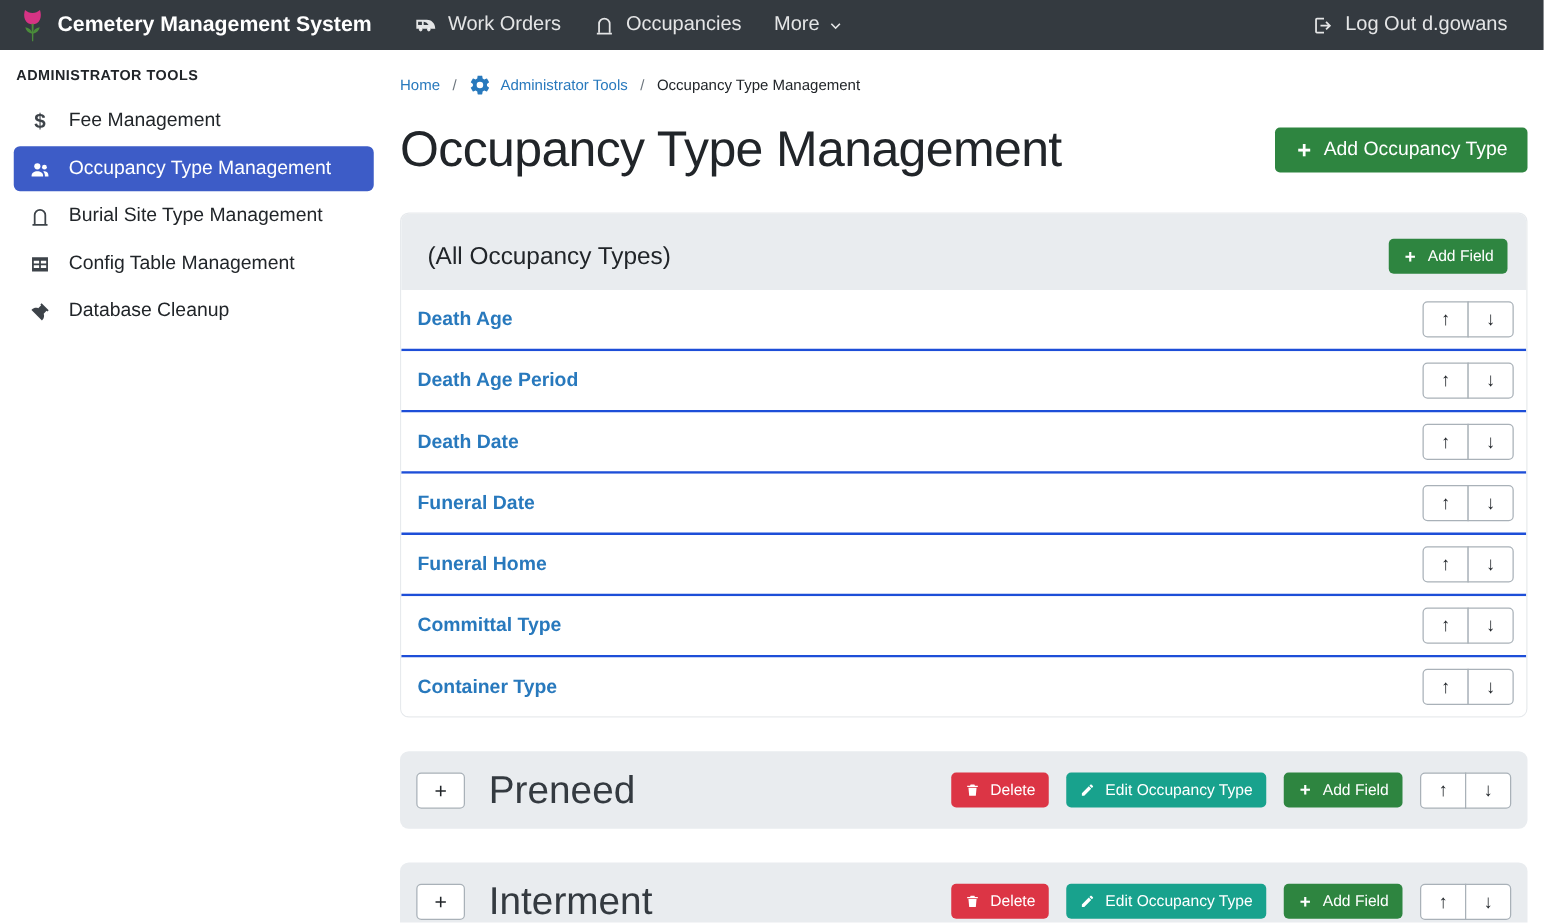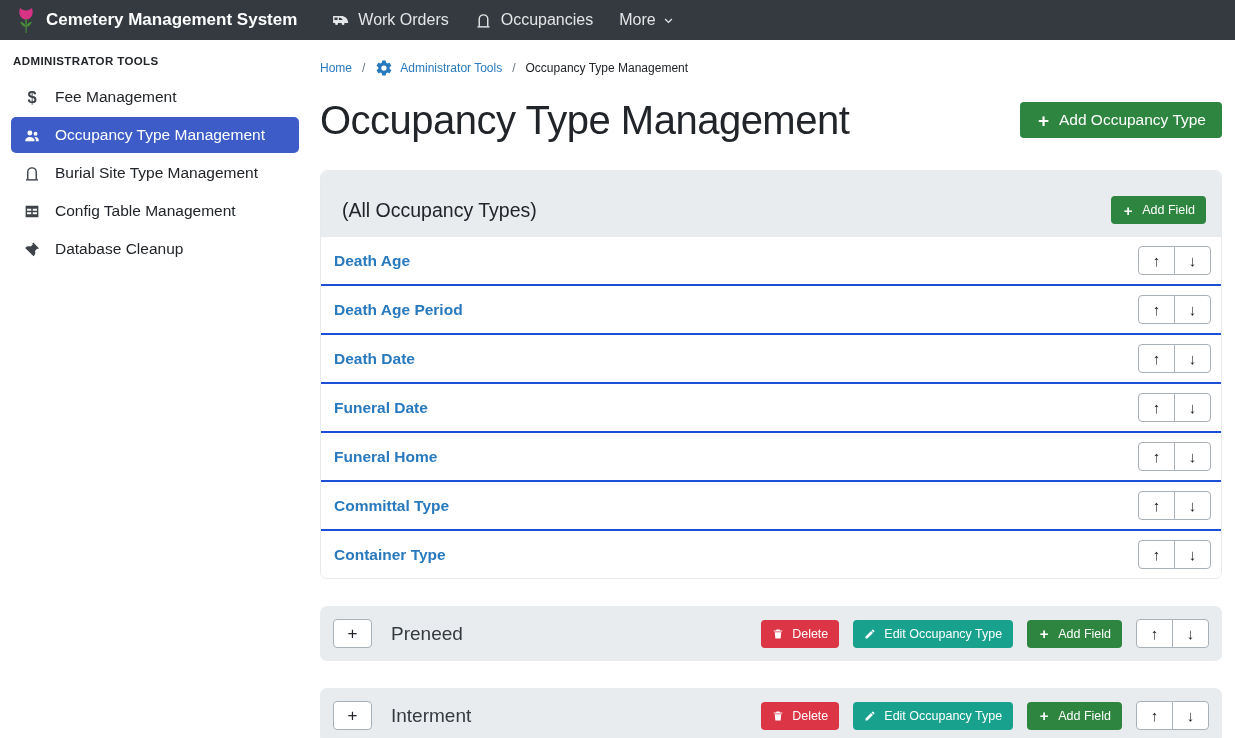--- a/index.html
+++ b/index.html
@@ -55,31 +55,31 @@
   .btn-sm .icon { width: 12px; height: 12px; font-size: 15px; font-weight: 700; }
 
   .btn-group { display: flex; }
   .arrow-btn { width: 37px; height: 29px; background: #fff; border: 1px solid #a9b1b8; display: flex; align-items: center; justify-content: center; cursor: pointer; padding: 0; }
   .arrow-btn:first-child { border-radius: 4px 0 0 4px; }
   .arrow-btn:last-child { border-radius: 0 4px 4px 0; margin-left: -1px; }
   .arrow-btn .icon { font-size: 15px; font-weight: 700; color: #1c2025; }
 
   
   .card { margin-top: 26px; border: 1px solid #e7eaed; border-radius: 7px; overflow: hidden; background: #fff; }
-  .card-header { background: var(--header-gray, #e9ecef); padding: 25px 15px 13px 21px; display: flex; align-items: center; justify-content: space-between; }
+  .card-header { background: var(--header-gray, #e9ecef); padding: 20px 15px 13px 21px; display: flex; align-items: center; justify-content: space-between; }
   .card-title { font-size: 19.5px; color: #212529; }
   .field-row { display: flex; align-items: center; justify-content: space-between; padding: 9px 10px 9px 13px; border-bottom: 2px solid #1d4ed8; background: #fff; }
   .field-row:last-child { border-bottom: none; }
   .field-link { color: var(--link-blue, #2879bd); font-weight: 700; font-size: 15.5px; cursor: pointer; text-decoration: none; }
 
   
   .section-bar { margin-top: 27px; background: var(--header-gray, #e9ecef); border-radius: 7px; padding: 13px; display: flex; align-items: center; gap: 19px; }
   .expand-btn { width: 39px; height: 29px; background: #fff; border: 1px solid #a9b1b8; border-radius: 4px; cursor: pointer; padding: 0; display: flex; align-items: center; justify-content: center; }
   .expand-btn .icon { font-size: 17px; color: #212529; }
-  .section-title { font-size: 19px; color: #343a40; }
+  .section-title { font-size: 31px; color: #343a40; }
   .section-actions { margin-left: auto; display: flex; align-items: center; gap: 14px; }
 </style>
 </head>
 <body>
 
 <nav class="navbar" data-name="top-navbar">
   <div class="brand" data-name="app-brand">
     <span class="icon brand-logo" data-name="flower-logo-icon">
         <svg viewBox="0 0 20 27">
           <path d="M4 1c2 1.6 3.4 2.4 6 2.4S14 2.6 16 1c.8 2.6 1 5.2 0 7.6-1.2 2.7-3.4 3.9-6 3.9S5.2 11.3 4 8.6C3 6.2 3.2 3.6 4 1z" fill="#d63384"></path>
@@ -114,20 +114,31 @@
   <a class="nav-link" data-name="nav-item-more">
 
     <span class="nav-label">More</span>
   <span class="icon nav-icon" data-name="chevron-down-icon">
           <svg viewBox="0 0 24 24" fill="currentColor">
             <path d="M3.5 7.5L12 16l8.5-8.5-2-2L12 12 5.5 5.5l-2 2z"></path>
           </svg>
         </span>
       </a>
 </div>
+  <div class="nav-right" data-name="nav-right">
+    <a class="nav-link" data-name="logout-link">
+      <span class="icon" data-name="logout-icon">
+          <svg viewBox="0 0 24 24" fill="currentColor">
+            <path d="M13 3H5a2 2 0 0 0-2 2v14a2 2 0 0 0 2 2h8v-2H5V5h8V3z"></path>
+            <path d="M16 7l-1.4 1.4 2.6 2.6H9v2h8.2l-2.6 2.6L16 17l5-5-5-5z"></path>
+          </svg>
+        </span>
+      <span data-name="logout-label">Log Out d.gowans</span>
+    </a>
+  </div>
 </nav>
 
 <div class="layout" data-name="page-layout">
 
   <aside class="sidebar" data-name="sidebar">
     <div class="sidebar-heading" data-name="sidebar-heading">ADMINISTRATOR TOOLS</div>
     <div id="side-items" data-name="sidebar-items">
   <div class="side-item" data-name="sidebar-item-fee-management">
     <span class="icon side-icon" data-name="dollar-icon">$</span>
     <span class="side-label">Fee Management</span>

